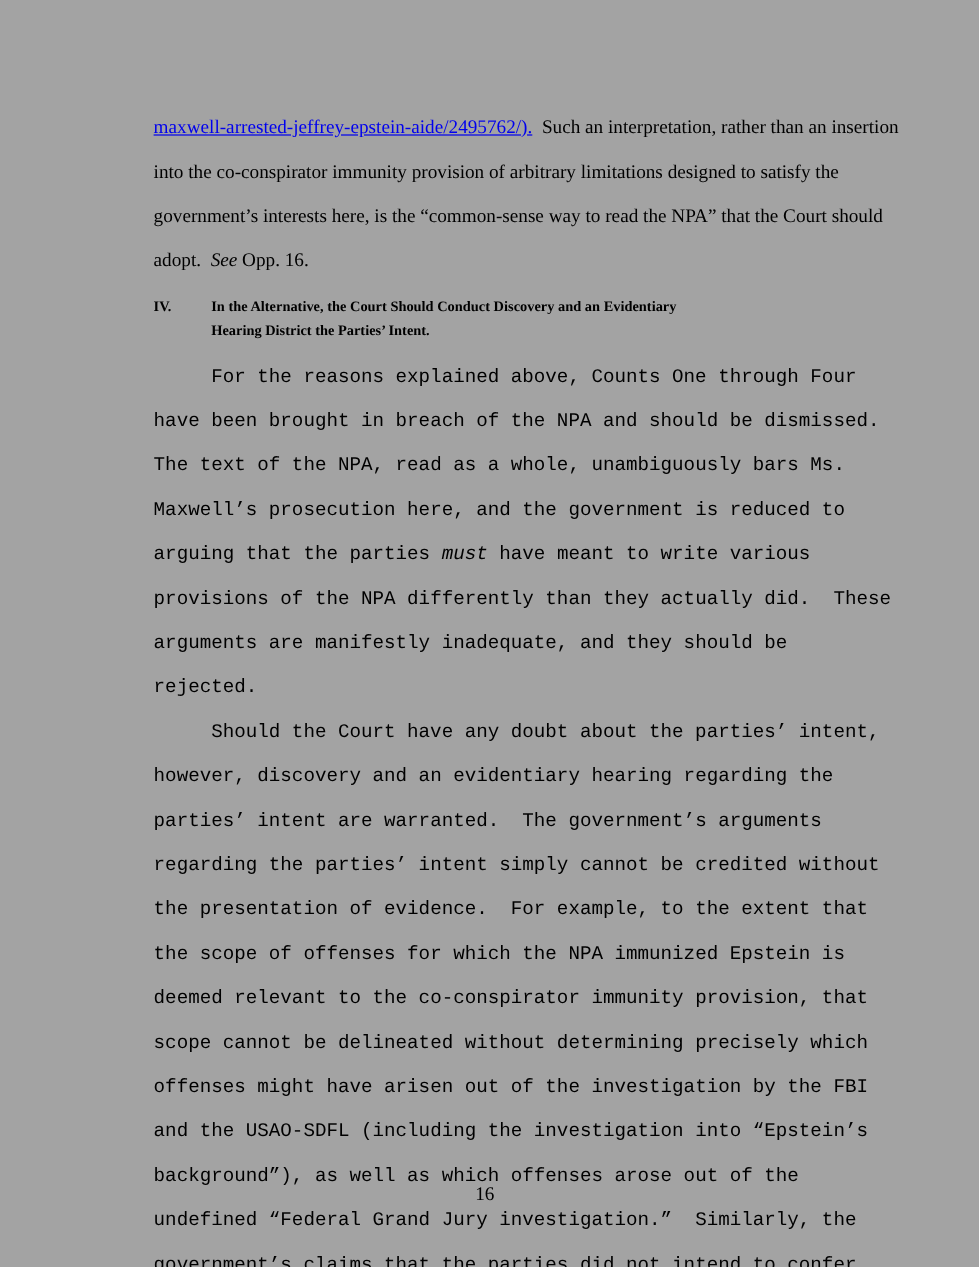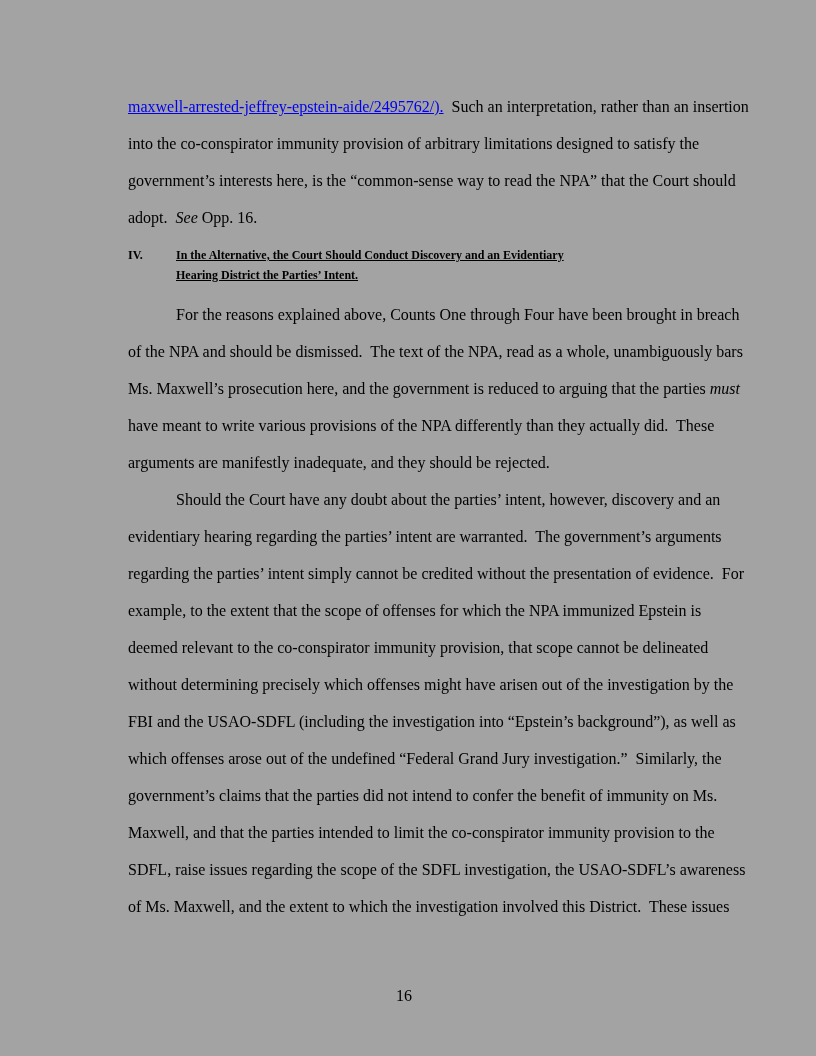--- a/index.html
+++ b/index.html
@@ -24,20 +24,21 @@
   }
   .para {
     margin: 0;
     font-size: 16px;
     line-height: 37px;
     white-space: pre-wrap;
     text-align: left;
   }
   .para-indent {
     text-indent: 48px;
+    font-family: Liberation Mono, monospace;
   }
   .para-2 {
     margin-top: 11px;
   }
   .link {
     color: #0000EE;
     text-decoration: underline;
     cursor: pointer;
   }
   .italic {
@@ -50,21 +51,20 @@
     font-size: 12px;
     font-weight: bold;
     line-height: 20px;
   }
   .heading-number {
     position: absolute;
     left: 0;
     top: 0;
   }
   .heading-line {
-    text-decoration: underline;
   }
   .footer {
     position: absolute;
     top: 988px;
     left: 0;
     width: 808px;
     text-align: center;
     font-size: 16px;
     line-height: 16px;
   }

